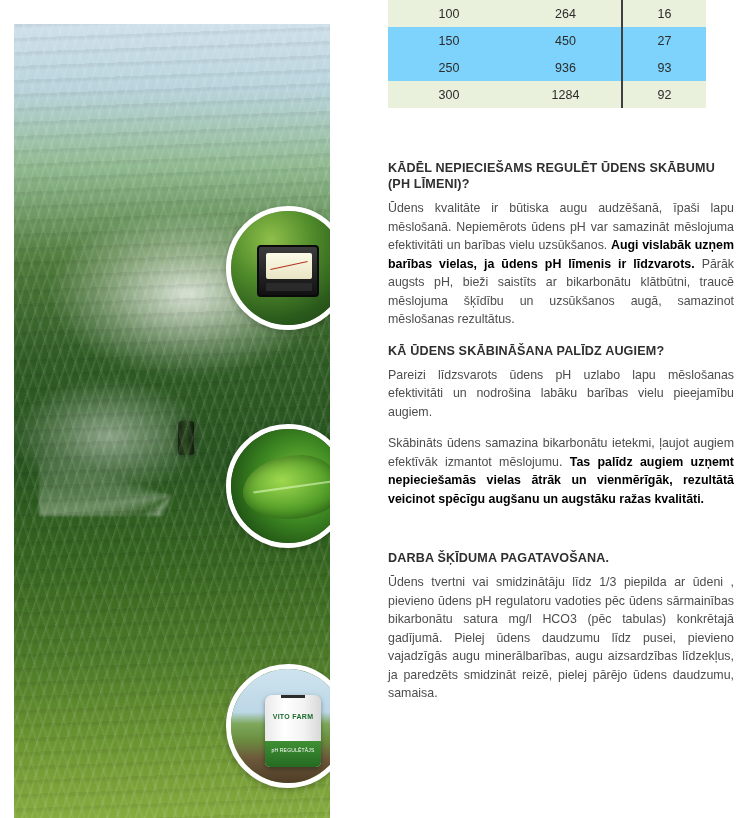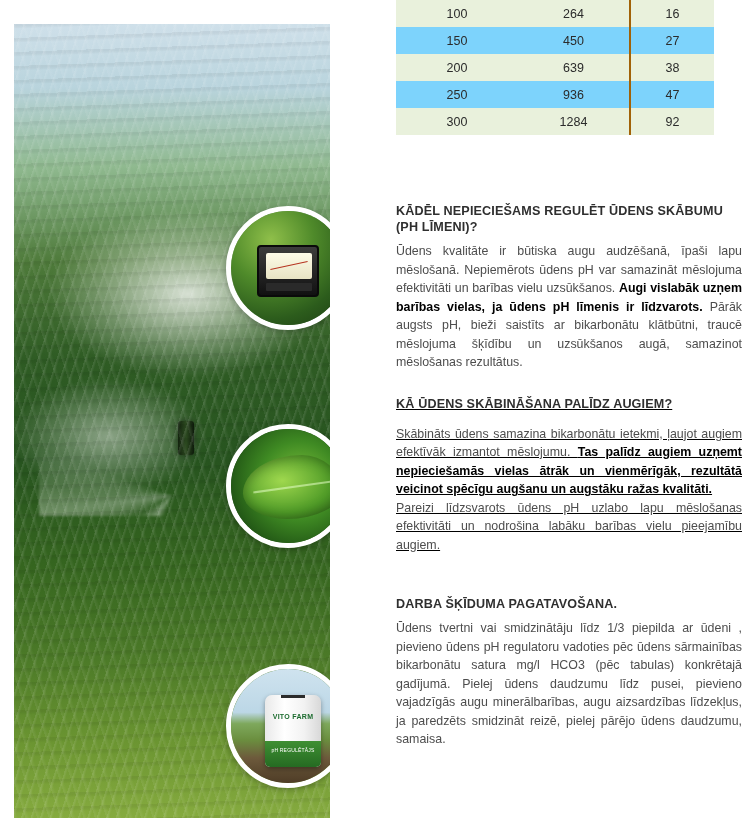--- a/index.html
+++ b/index.html
@@ -182,42 +182,42 @@
     width: 100%;
     text-align:center;
     font-size: 5px;
     color: #ffffff;
     letter-spacing: .2px;
   }
 
   
   .right-col {
     position: absolute;
-    left: 396px;
+    left: 388px;
     top: 0;
     width: 346px;
   }
 
   
   table.data-table {
     border-collapse: collapse;
     width: 316px;
     margin-top: 0;
     table-layout: fixed;
   }
   table.data-table td {
     height: 27px;
     font-size: 12.5px;
     color: #2b2b2b;
     text-align: center;
     padding: 0;
     font-family: "Liberation Sans", sans-serif;
   }
   table.data-table td.c1 { width: 122px; }
-  table.data-table td.c2 { width: 112px; border-right: 2px solid #a16207; text-align: center; }
+  table.data-table td.c2 { width: 112px; border-right: 2px solid #404040; text-align: center; }
   table.data-table td.c3 { width: 84px; }
   table.data-table tr.alt td { background: #e9f1dc; }
   table.data-table tr.plain td { background: #7dd3fc; }
 
   
   h2.sect {
     font-size: 12.6px;
     font-weight: bold;
     color: #2f2f2f;
     letter-spacing: 0.15px;
@@ -227,22 +227,22 @@
   }
   .body-txt {
     font-size: 12.4px;
     line-height: 18.5px;
     color: #4d4d4d;
     text-align: justify;
     margin: 0;
   }
   .body-txt b { color: #000000; font-weight: bold; }
   .block { margin-top: 0; }
-  #sect1 { margin-top: 68px; }
-  #sect2 { margin-top: 24px; text-decoration: underline; }
+  #sect1 { margin-top: 52px; }
+  #sect2 { margin-top: 14px; }
   #sect3 { margin-top: 42px; }
   .p-gap { margin-top: 13px; }
 </style>
 </head>
 <body>
 
 <div class="page">
 
   <div class="left-col">
     <div class="photo-main">
@@ -284,47 +284,42 @@
         <tr class="alt">
           <td class="c1">100</td>
           <td class="c2">264</td>
           <td class="c3">16</td>
         </tr>
         <tr class="plain">
           <td class="c1">150</td>
           <td class="c2">450</td>
           <td class="c3">27</td>
         </tr>
-        <tr class="alt">
-          <td class="c1">200</td>
-          <td class="c2">639</td>
-          <td class="c3">38</td>
-        </tr>
         <tr class="plain">
           <td class="c1">250</td>
           <td class="c2">936</td>
-          <td class="c3">47</td>
+          <td class="c3">93</td>
         </tr>
         <tr class="alt">
           <td class="c1">300</td>
           <td class="c2">1284</td>
           <td class="c3">92</td>
         </tr>
       </tbody>
     </table>
 
     <div class="block" id="sect1">
       <h2 class="sect">KĀDĒL NEPIECIEŠAMS REGULĒT ŪDENS SKĀBUMU (PH LĪMENI)?</h2>
       <p class="body-txt"><span>Ūdens kvalitāte ir būtiska augu audzēšanā, īpaši lapu mēslošanā. Nepiemērots ūdens pH var samazināt mēslojuma efektivitāti un barības vielu uzsūkšanos. </span><b>Augi vislabāk uzņem barības vielas, ja ūdens pH līmenis ir līdzvarots.</b><span> Pārāk augsts pH, bieži saistīts ar bikarbonātu klātbūtni, traucē mēslojuma šķīdību un uzsūkšanos augā, samazinot mēslošanas rezultātus.</span></p>
     </div>
 
     <div class="block" id="sect2">
       <h2 class="sect">KĀ ŪDENS SKĀBINĀŠANA PALĪDZ AUGIEM?</h2>
+      <p class="body-txt">Pareizi līdzsvarots ūdens pH uzlabo lapu mēslošanas efektivitāti un nodrošina labāku barības vielu pieejamību augiem.</p>
       <p class="body-txt p-gap"><span>Skābināts ūdens samazina bikarbonātu ietekmi, ļaujot augiem efektīvāk izmantot mēslojumu. </span><b>Tas palīdz augiem uzņemt nepieciešamās vielas ātrāk un vienmērīgāk, rezultātā veicinot spēcīgu augšanu un augstāku ražas kvalitāti.</b></p>
-      <p class="body-txt">Pareizi līdzsvarots ūdens pH uzlabo lapu mēslošanas efektivitāti un nodrošina labāku barības vielu pieejamību augiem.</p>
     </div>
 
     <div class="block" id="sect3">
       <h2 class="sect">DARBA ŠĶĪDUMA PAGATAVOŠANA.</h2>
       <p class="body-txt">Ūdens tvertni vai smidzinātāju līdz 1/3 piepilda ar ūdeni , pievieno ūdens pH regulatoru vadoties pēc ūdens sārmainības bikarbonātu satura mg/l HCO3 (pēc tabulas) konkrētajā gadījumā. Pielej ūdens daudzumu līdz pusei, pievieno vajadzīgās augu minerālbarības, augu aizsardzības līdzekļus, ja paredzēts smidzināt reizē, pielej pārējo ūdens daudzumu, samaisa.</p>
     </div>
 
   </div>
 </div>
 

